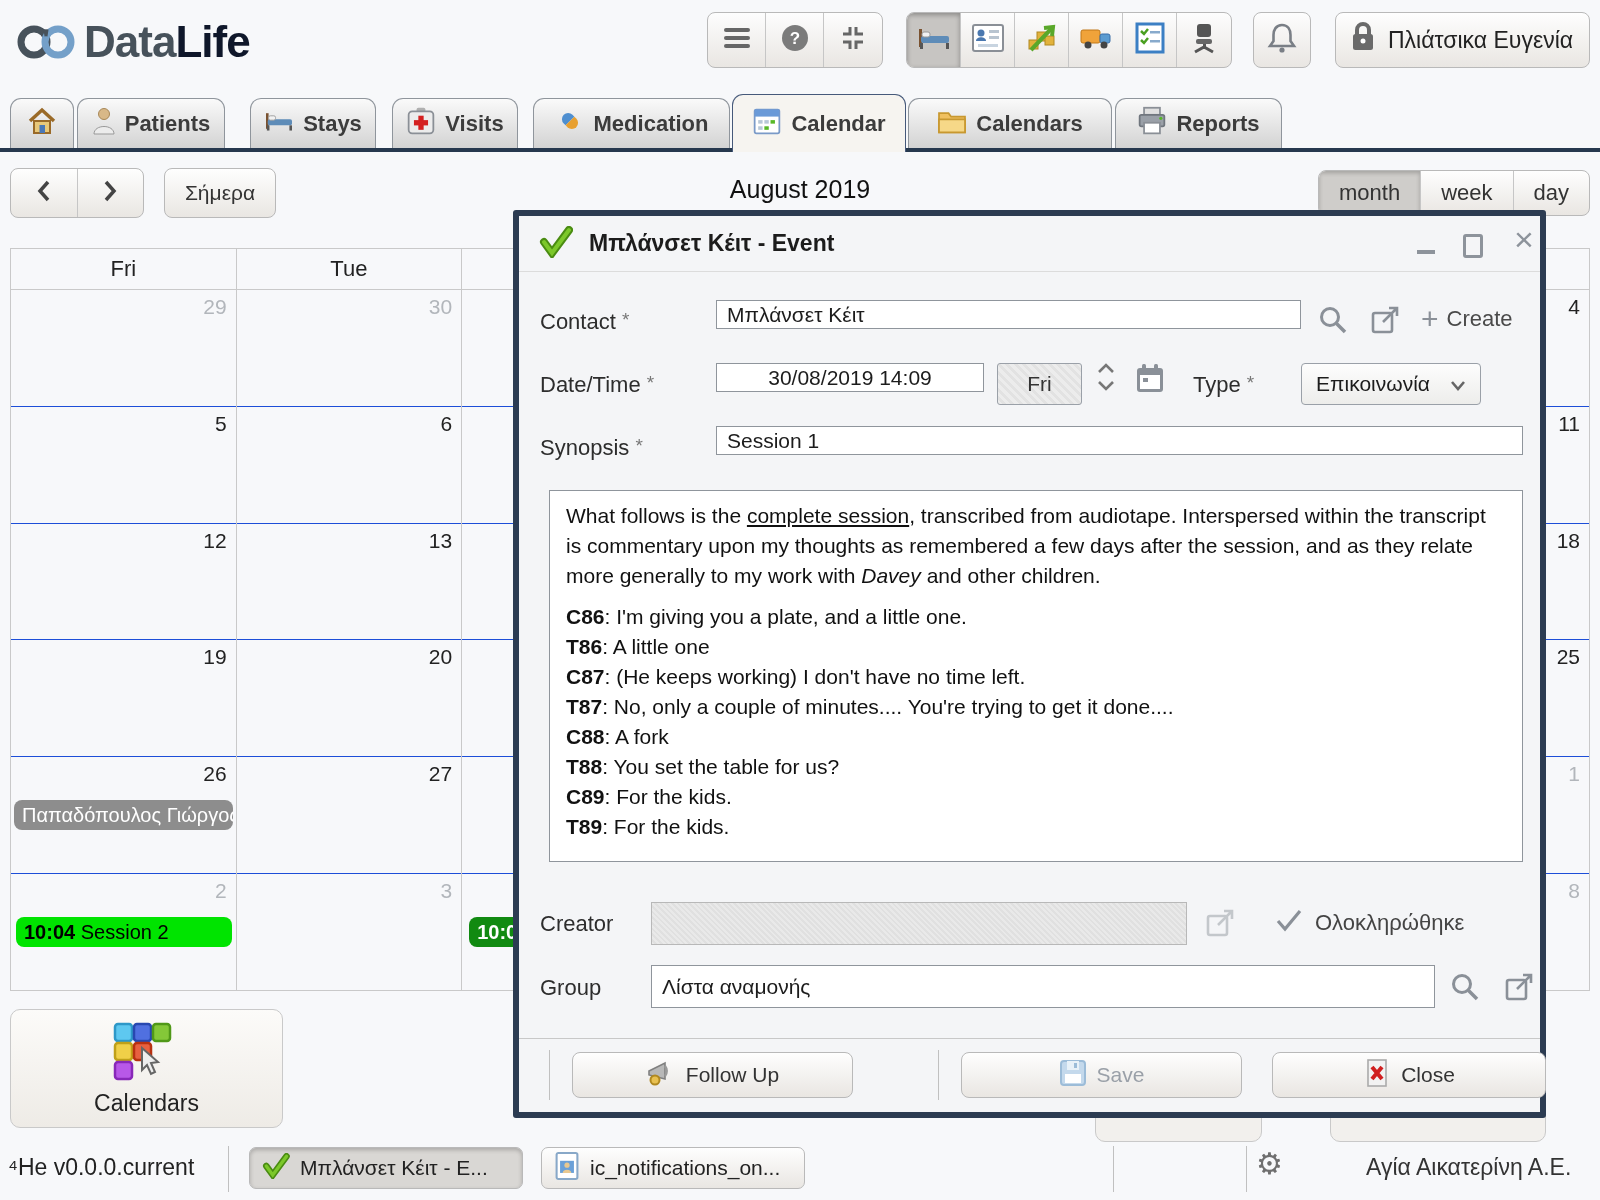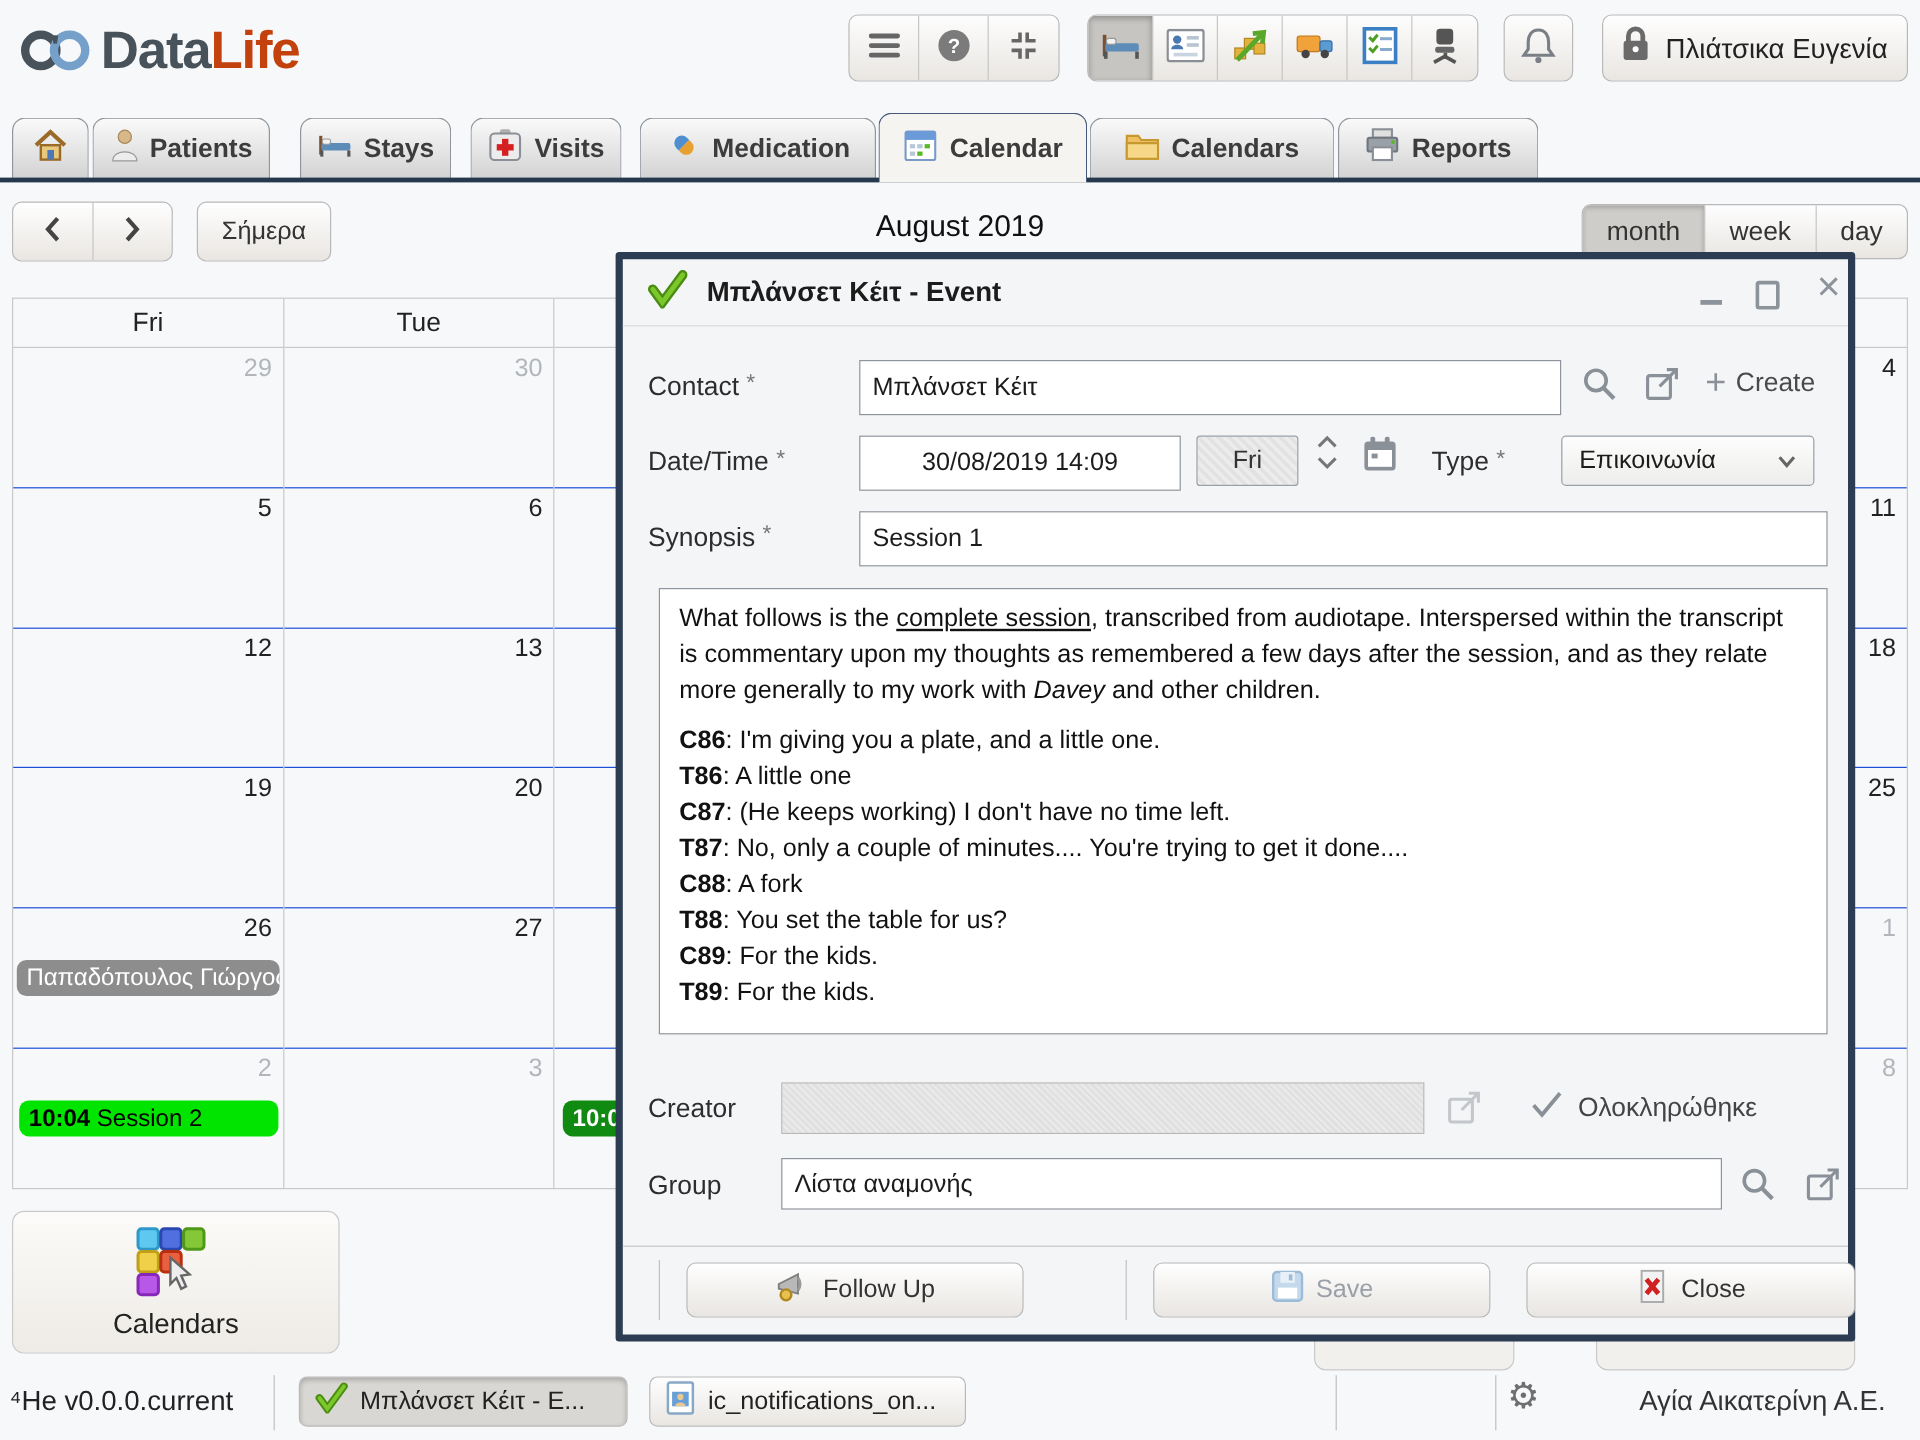--- a/index.html
+++ b/index.html
@@ -8,21 +8,21 @@
   #app { position:relative; width:1600px; height:1200px; }
 
   
   .btn { background:linear-gradient(#fefefe,#e9e6e2); border:1px solid #b9b9b9; border-radius:8px;
          color:#333; display:flex; align-items:center; justify-content:center; font-size:21px; }
   .pressed { background:#d9d7d4; box-shadow:inset 0 2px 4px rgba(0,0,0,.22); }
 
   
   .logo { position:absolute; left:14px; top:16px; display:flex; align-items:center; }
   .logo-text { font-size:44px; font-weight:600; letter-spacing:-1px; margin-left:4px; }
-  .logo-data { color:#47525b; } .logo-life { color:#c2410c; }
+  .logo-data { color:#47525b; } .logo-life { color:#0f172a; }
   .tgroup { position:absolute; top:12px; height:56px; display:flex; background:linear-gradient(#fdfdfd,#e9e6e2);
             border:1px solid #b9b9b9; border-radius:8px; overflow:hidden; }
   .tbtn { width:58px; height:100%; display:flex; align-items:center; justify-content:center; border-right:1px solid #c6c6c6; }
   .tbtn:last-child { border-right:none; }
   .tbtn.sel { background:#c7c5c2; box-shadow:inset 0 2px 5px rgba(0,0,0,.3); }
   .userbtn { position:absolute; left:1335px; top:12px; width:255px; height:56px; justify-content:flex-start; padding-left:14px; gap:12px; font-size:23px; color:#222; }
 
   
   .tabline { position:absolute; left:0; top:148px; width:1600px; height:4px; background:#26384e; z-index:2; }
   .tab { position:absolute; top:98px; height:51px; background:linear-gradient(#fafafa,#d2d2d2);
@@ -74,27 +74,27 @@
   .dlg-title { position:absolute; left:0; top:0; width:1021px; height:56px; border-bottom:1px solid #dcdcdc;
                display:flex; align-items:center; }
   .dlg-title-text { font-size:23px; font-weight:bold; color:#1c1c1c; margin-left:16px; }
   .dlg-check { margin-left:20px; }
   .winctl { position:absolute; top:18px; }
   .wc-min { left:898px; width:18px; height:4px; background:#8d939b; top:34px; }
   .wc-max { left:944px; width:20px; height:24px; border:3px solid #8d939b; border-radius:3px; }
   .wc-close { left:995px; top:6px; font-size:34px; color:#8d939b; line-height:34px; }
   .dlg-label { position:absolute; font-size:22px; color:#2d2d2d; }
   .star { color:#777; font-size:19px; vertical-align:top; }
-  .dlg-input { position:absolute; height:46px; border:1px solid #8f959c; background:#fff; font-size:21px;
+  .dlg-input { position:absolute; height:29px; border:1px solid #8f959c; background:#fff; font-size:21px;
                padding:0 10px; font-family:inherit; color:#1c1c1c; }
   .fri-btn { position:absolute; left:478px; top:147px; width:85px; height:42px; border:1px solid #9aa0a8;
              background:repeating-linear-gradient(45deg,#ececec 0 3px,#e2e2e2 3px 6px); border-radius:3px;
              display:flex; align-items:center; justify-content:center; font-size:21px; color:#333; }
   .spinner { position:absolute; left:578px; top:146px; display:flex; flex-direction:column; gap:6px; }
-  .type-select { position:absolute; left:782px; top:147px; width:211px; height:42px; border:1px solid #9aa0a8;
+  .type-select { position:absolute; left:782px; top:147px; width:180px; height:42px; border:1px solid #9aa0a8;
                  border-radius:4px; background:linear-gradient(#fdfdfd,#ededeb); display:flex; align-items:center;
                  justify-content:space-between; padding:0 14px; font-size:21px; color:#1c1c1c; }
   .notes { position:absolute; left:30px; top:274px; width:974px; height:372px; background:#fff;
            border:1px solid #8f959c; padding:10px 16px; font-size:21px; line-height:30px; color:#111; overflow:hidden; }
   .tr-para { margin-bottom:11px; }
   .u { text-decoration:underline; }
   .disabled-input { position:absolute; left:132px; top:686px; width:536px; height:43px; border:1px solid #b8b8b8;
                     background:repeating-linear-gradient(45deg,#e9e9e9 0 2px,#e0e0e0 2px 4px); }
   .completed { position:absolute; left:756px; top:692px; display:flex; align-items:center; gap:12px;
                font-size:22px; color:#444; }

